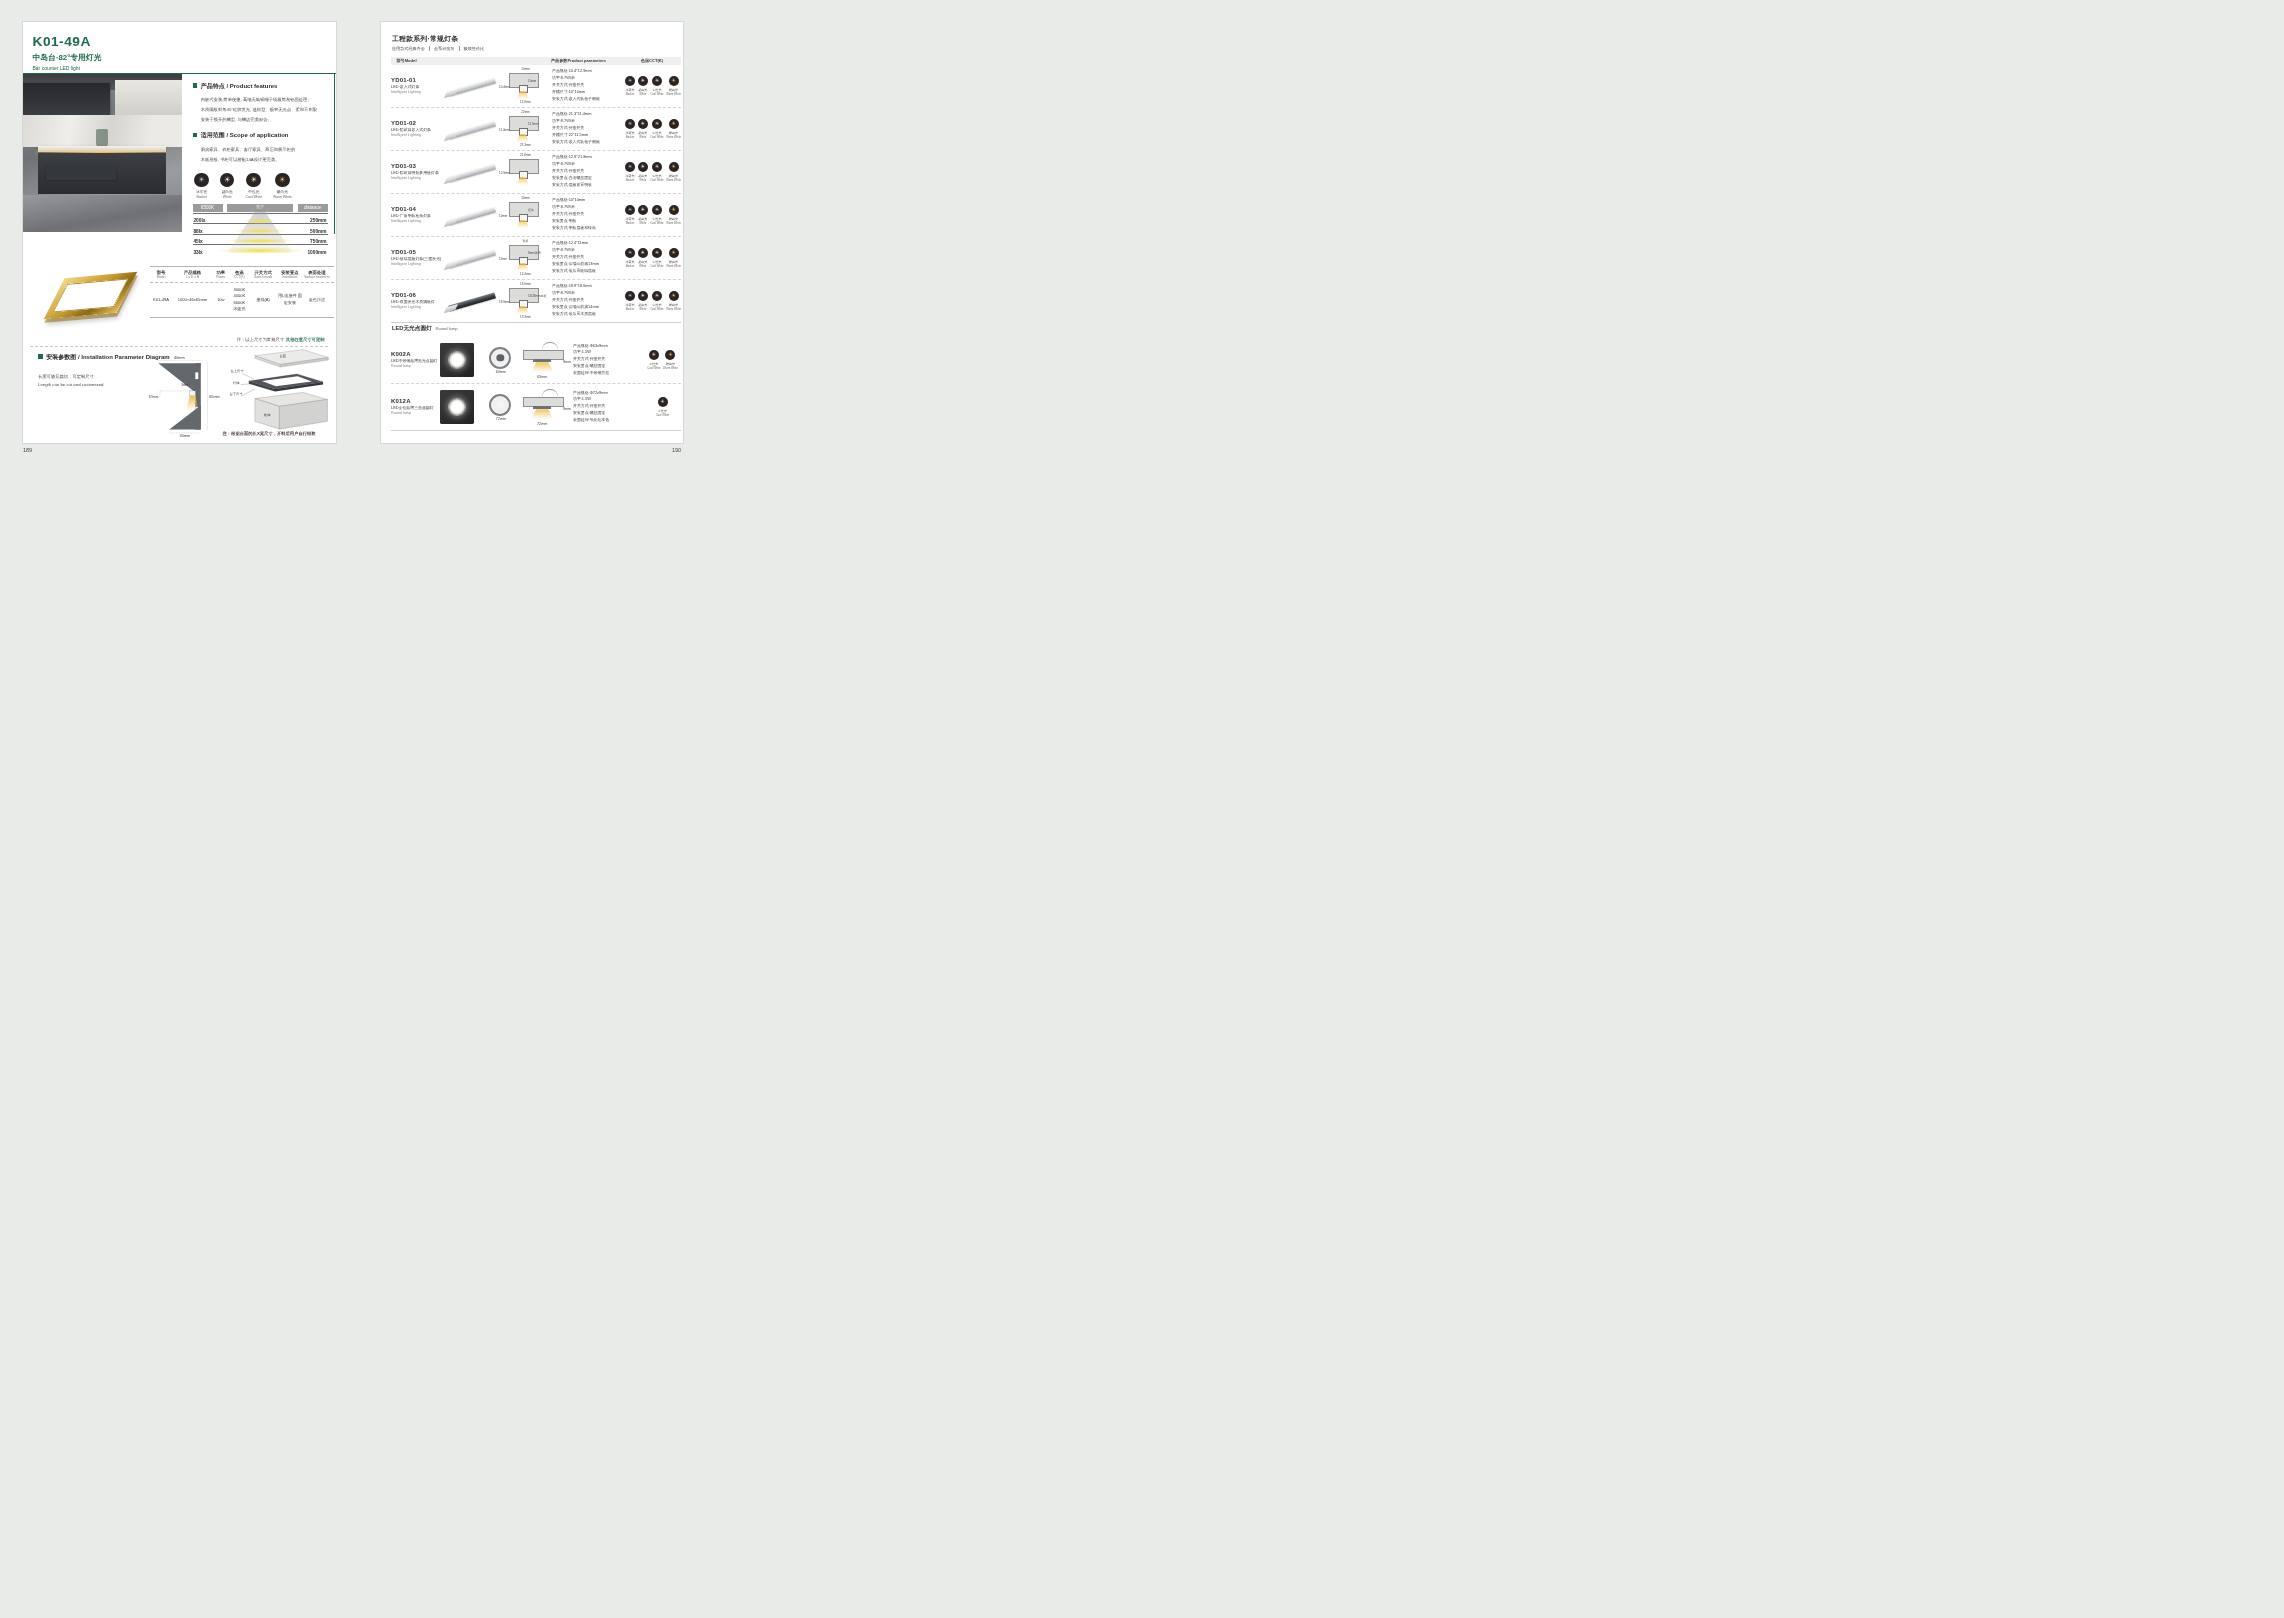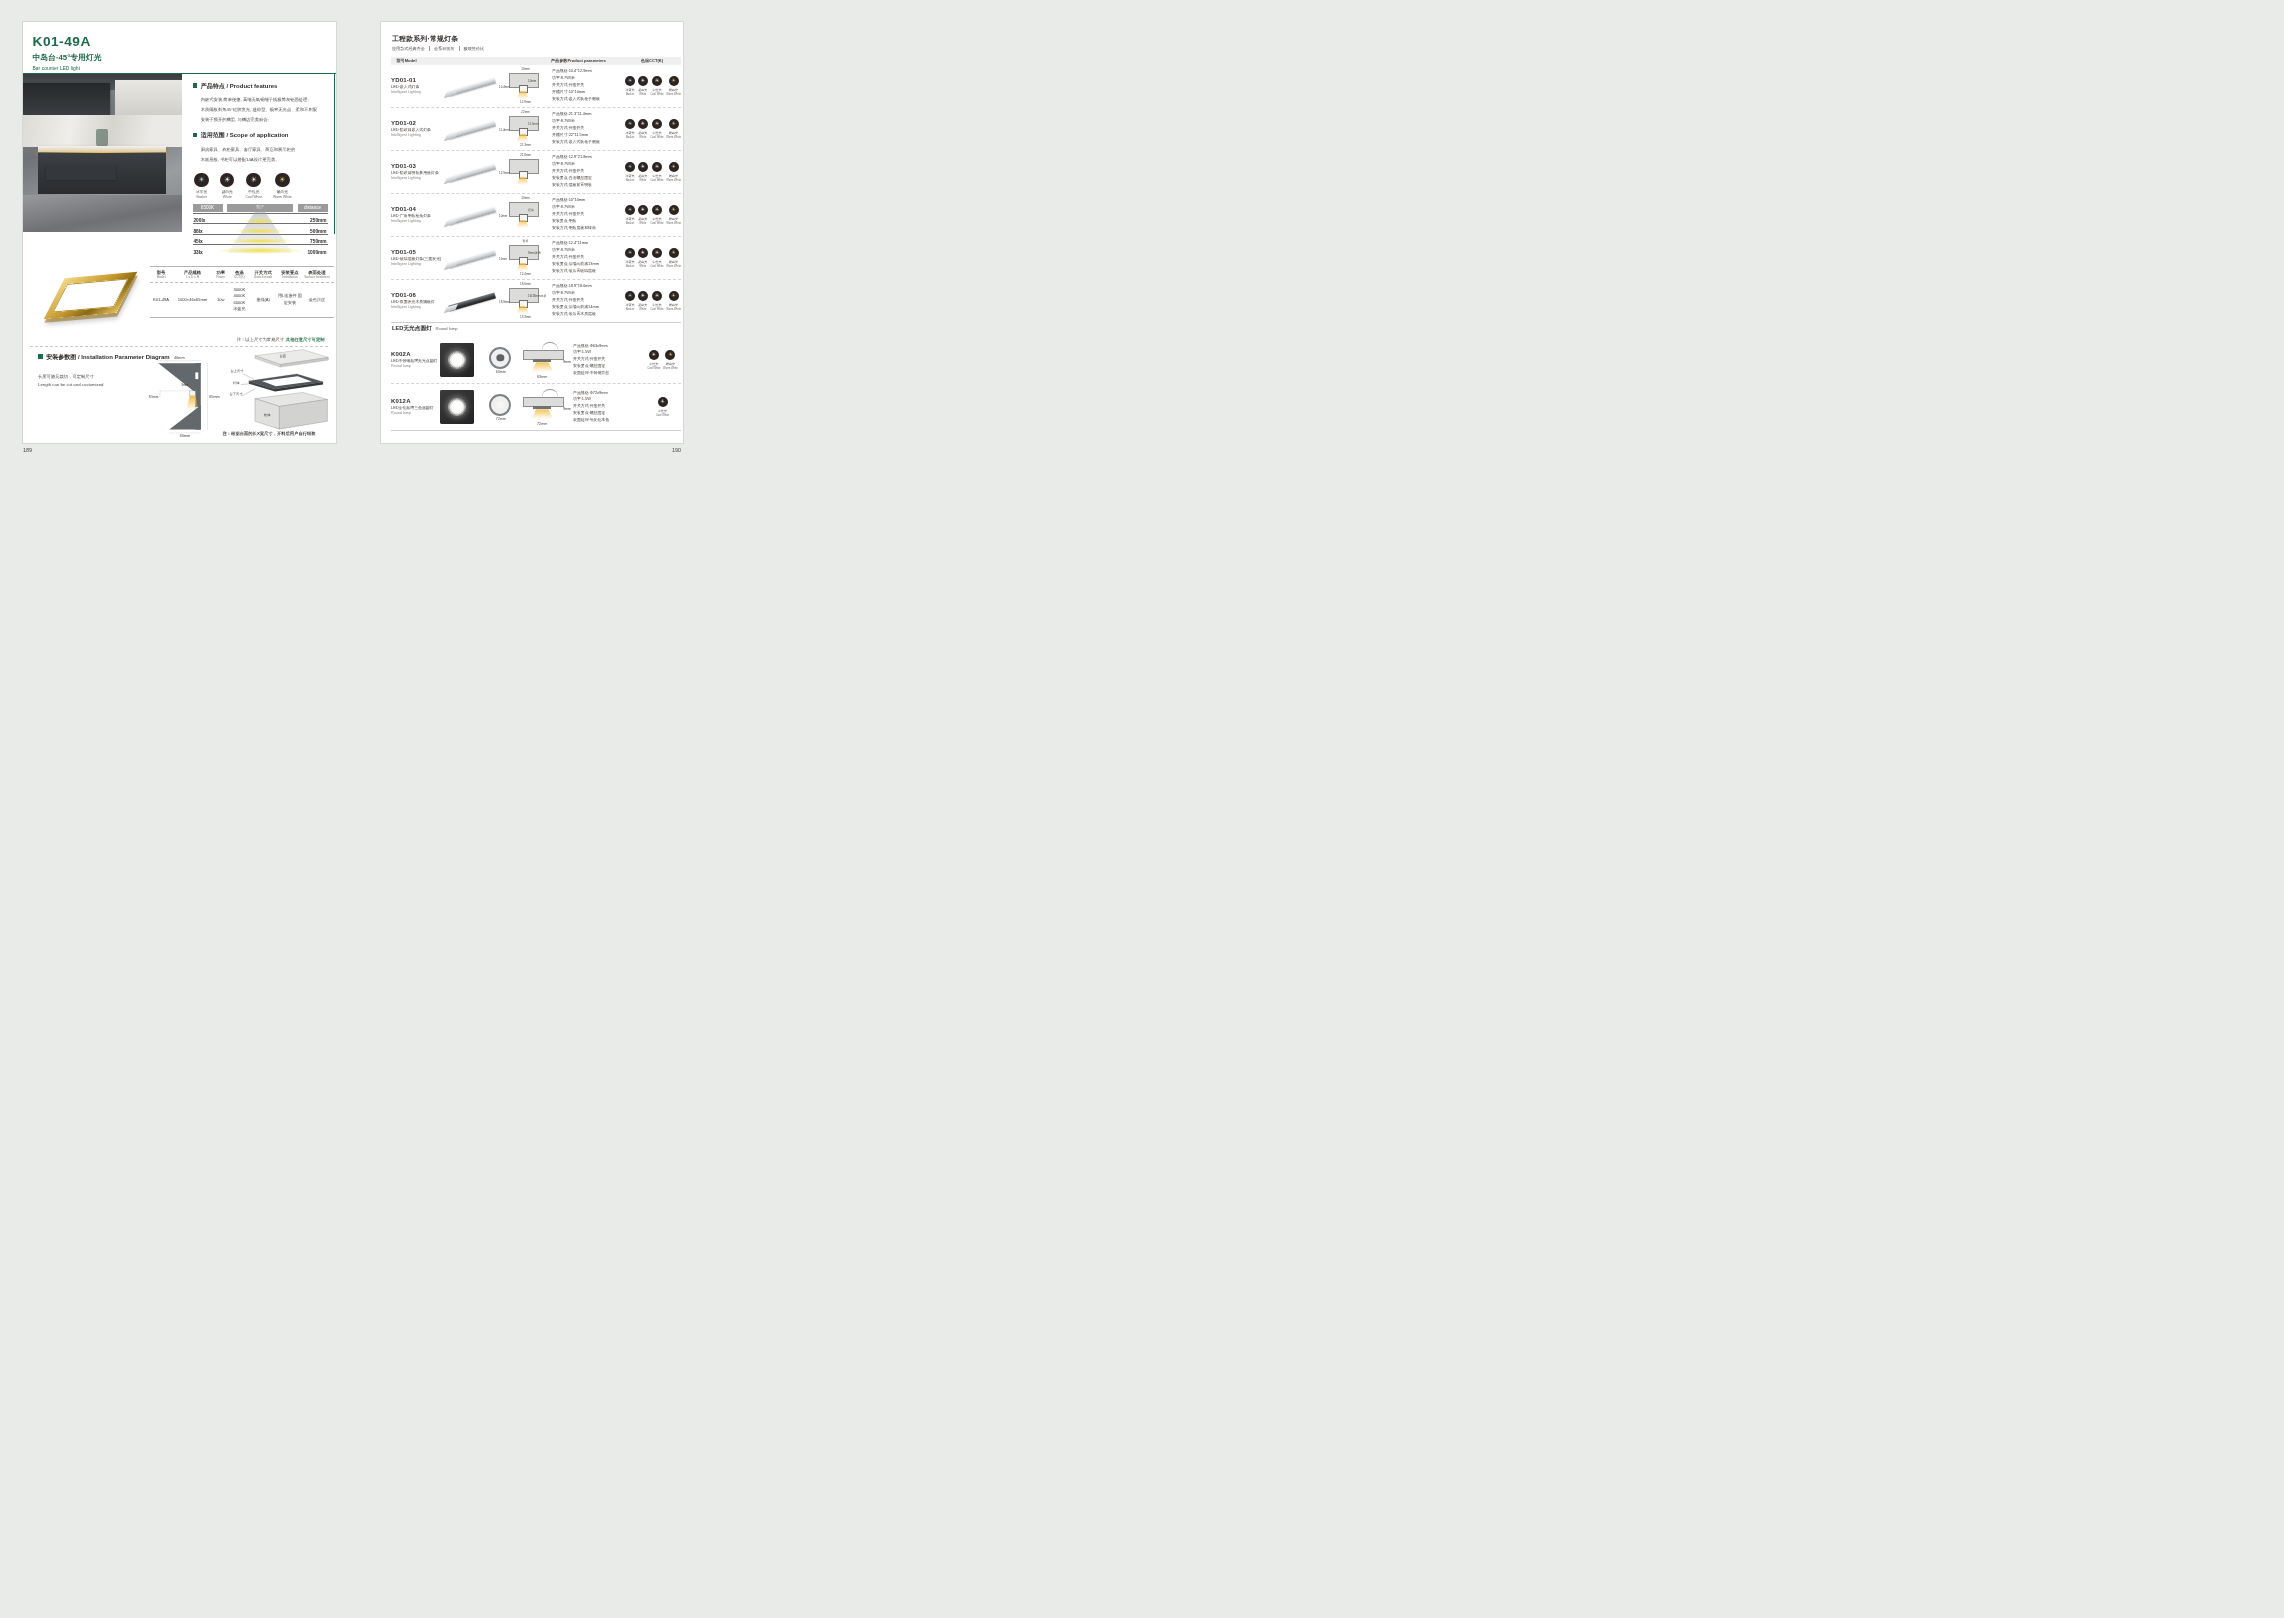--- a/index.html
+++ b/index.html
@@ -129,21 +129,21 @@
   .kparams{font-size:3.9px;line-height:1.75;color:#3f3b38;}
 </style>
 </head>
 <body>
 
 <div class="canvas">
 
   <div class="page page-l">
     <div class="lp-title">
       <div class="lp-model">K01-49A</div>
-      <div class="lp-cn">中岛台·45°专用灯光</div>
+      <div class="lp-cn">中岛台·82°专用灯光</div>
       <div class="lp-en">Bar counter LED light</div>
     </div>
     <div class="lp-divider"></div>
     <div class="lp-vline"></div>
 
     <div class="lp-photo">
       <div class="ph-ceiling"></div>
         <div class="ph-cab"></div>
         <div class="ph-cab2"></div>
       <div class="ph-splash"></div>

